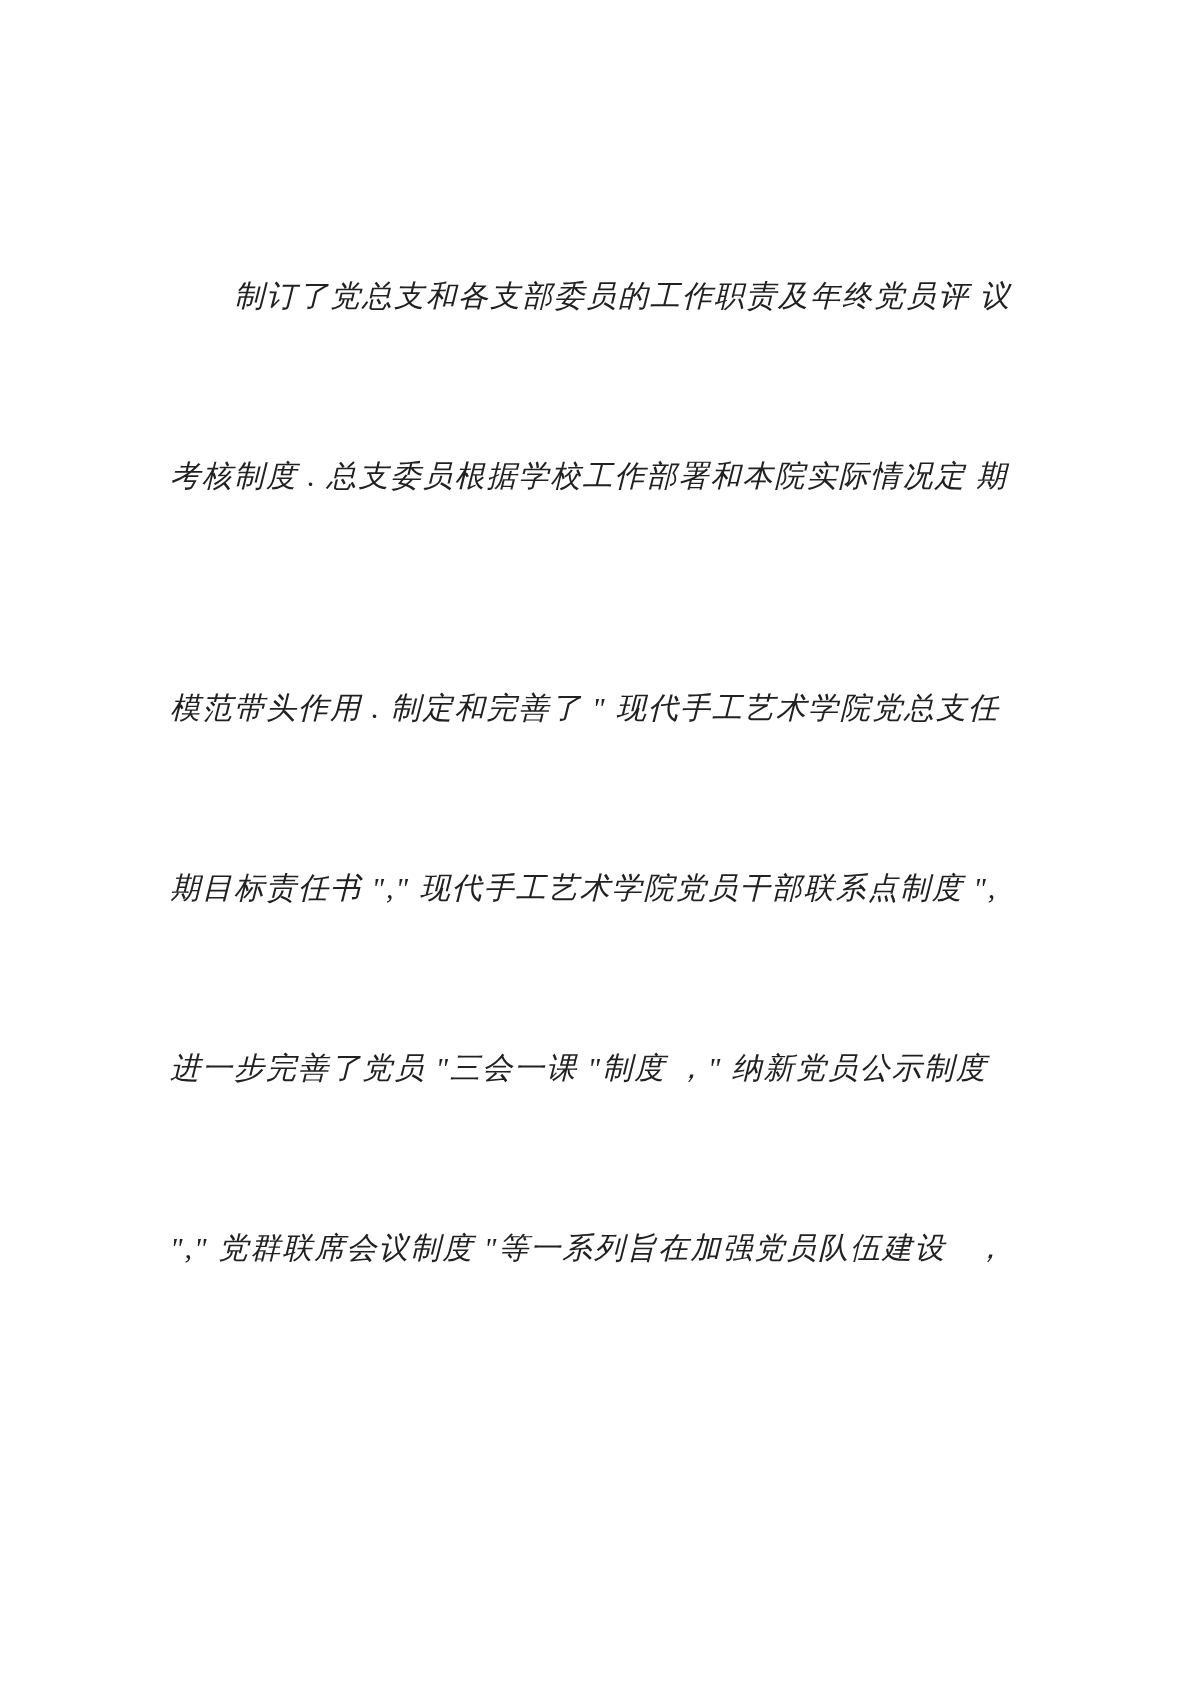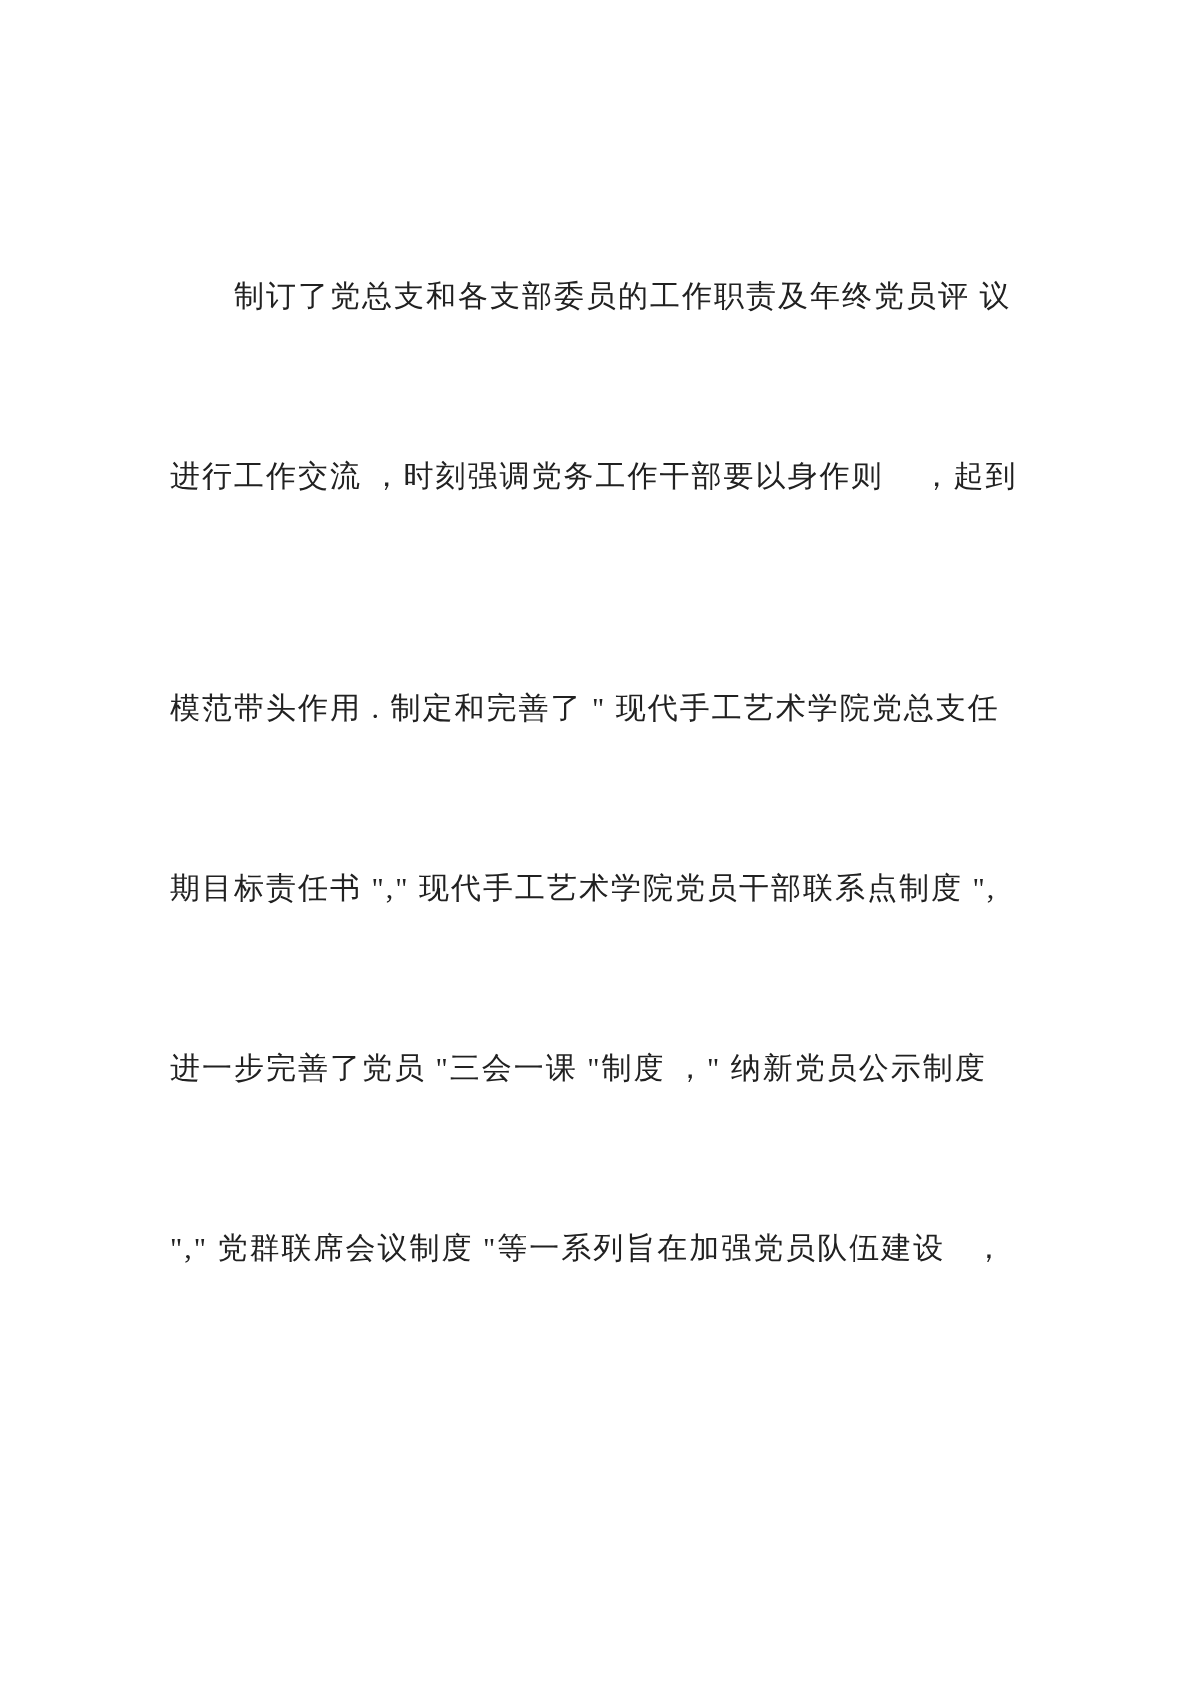--- a/index.html
+++ b/index.html
@@ -1,15 +1,15 @@
 <!DOCTYPE html>
 <html><head>
 <meta charset="utf-8">
 <style>
-  * { margin: 0; padding: 0; box-sizing: border-box; }
+  * { margin: 0; padding: 0; box-sizing: border-box; font-style: italic; }
   html, body {
     width: 1194px;
     height: 1691px;
     background: #ffffff;
     font-family: "Liberation Serif", "DejaVu Serif", serif;
   }
   .page {
     position: relative;
     width: 1194px;
     height: 1691px;
@@ -37,21 +37,21 @@
   .text-line.para-gap {
     margin-top: 52px;
   }
 </style>
 </head>
 <body>
 
 <div class="page">
   <div class="doc-content">
     <div class="text-line indent">制订了党总支和各支部委员的工作职责及年终党员评 议</div>
-    <div class="text-line">进行工作交流 ，时刻强调党务工作干部要以身作则    ，起到</div>
+    <div class="text-line">考核制度 . 总支委员根据学校工作部署和本院实际情况定 期</div>
     <div class="text-line para-gap">模范带头作用 . 制定和完善了 " 现代手工艺术学院党总支任</div>
     <div class="text-line">期目标责任书 "," 现代手工艺术学院党员干部联系点制度 ",</div>
     <div class="text-line">进一步完善了党员 "三会一课 "制度 ，" 纳新党员公示制度</div>
     <div class="text-line">"," 党群联席会议制度 "等一系列旨在加强党员队伍建设   ，</div>
     
     
     
     
     
     

